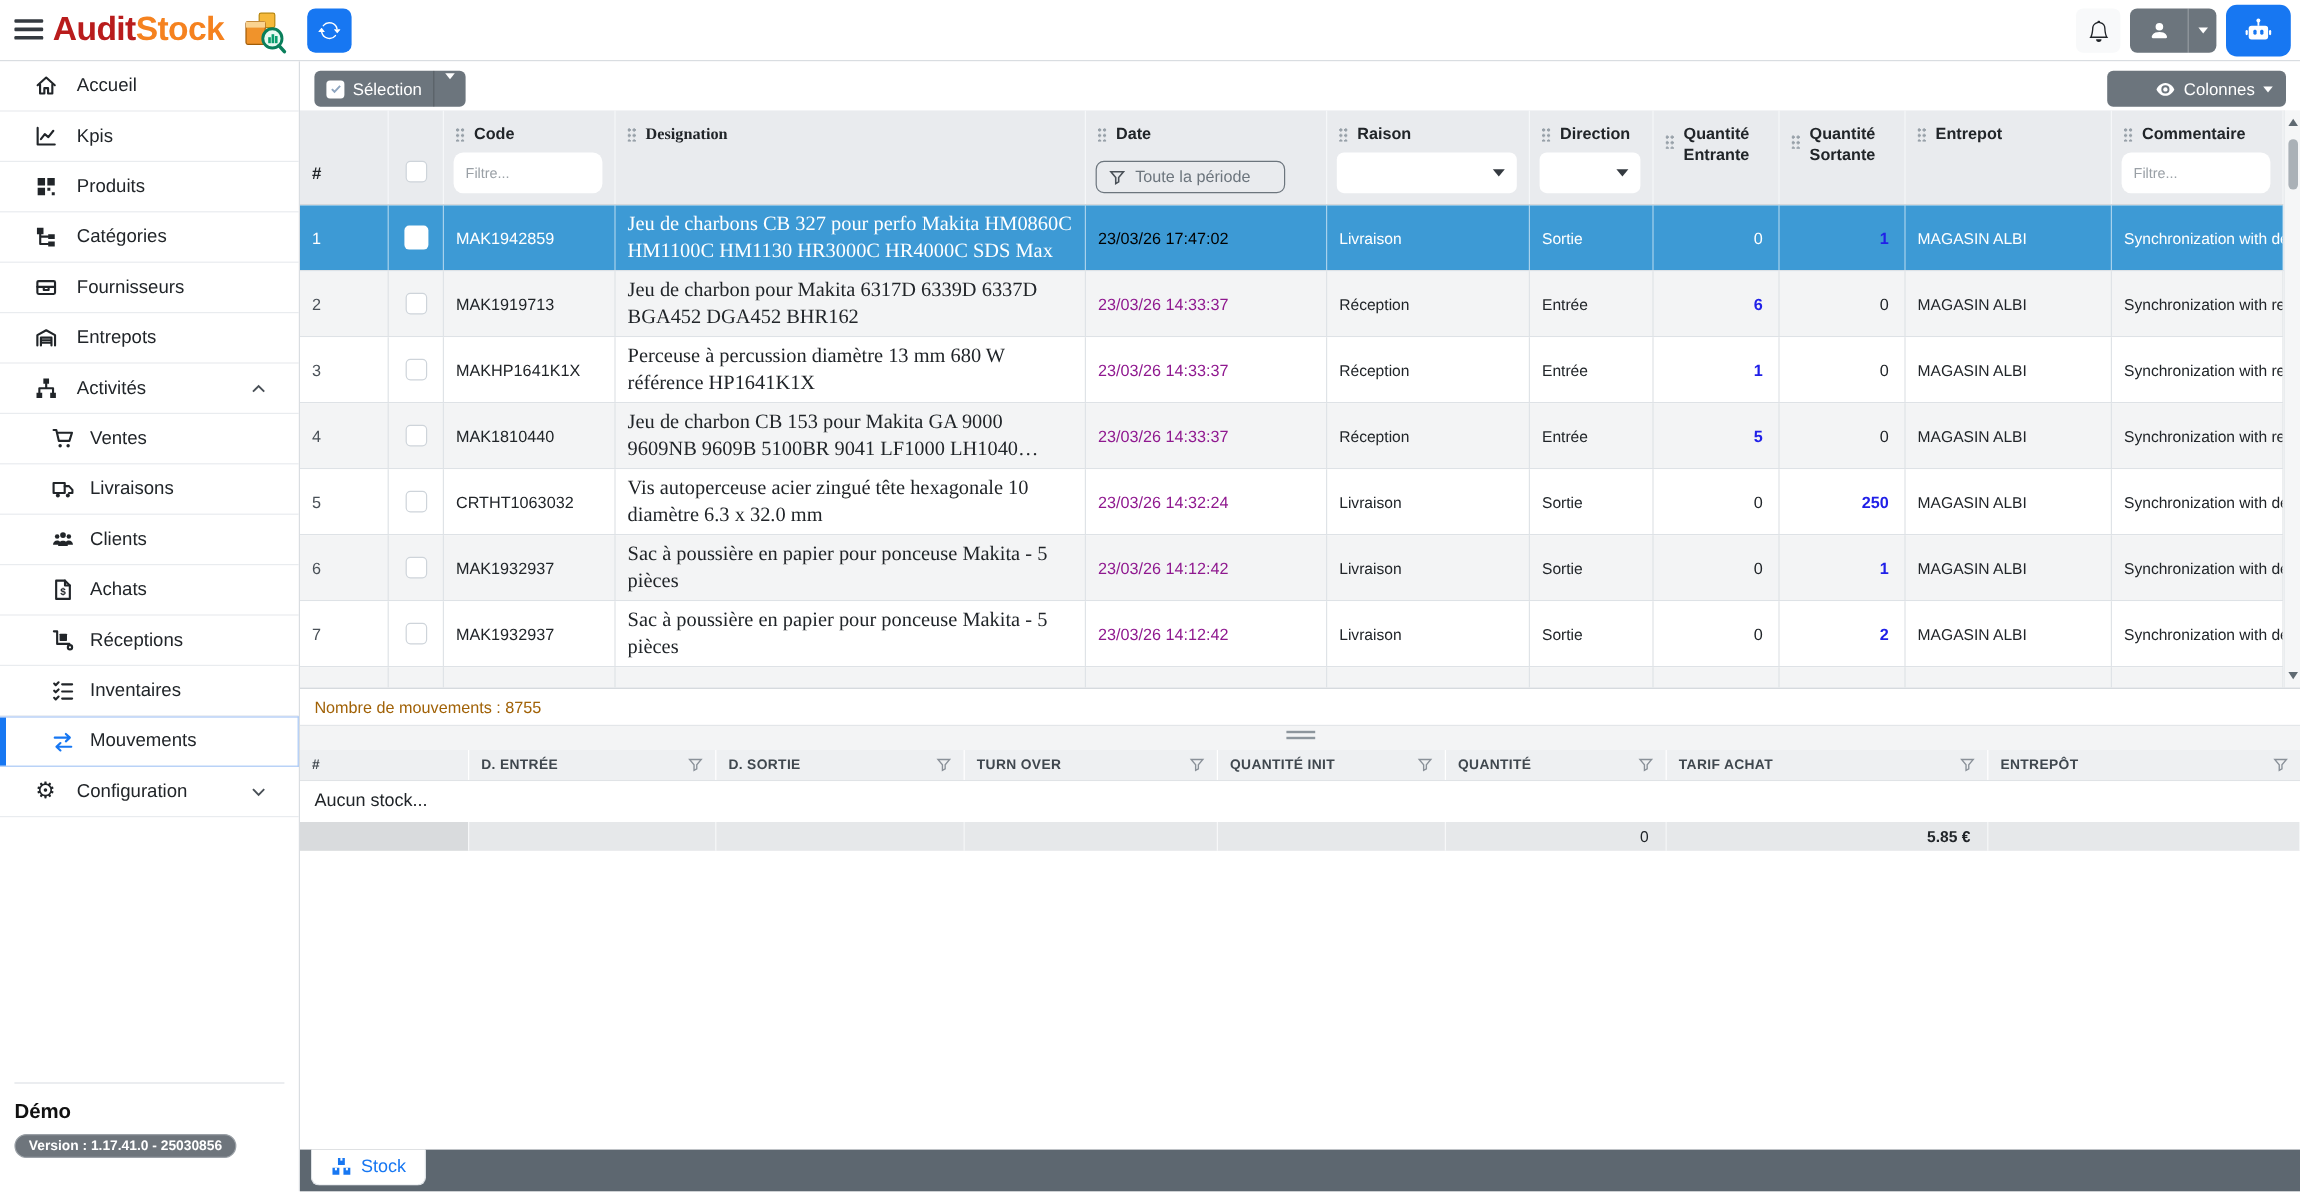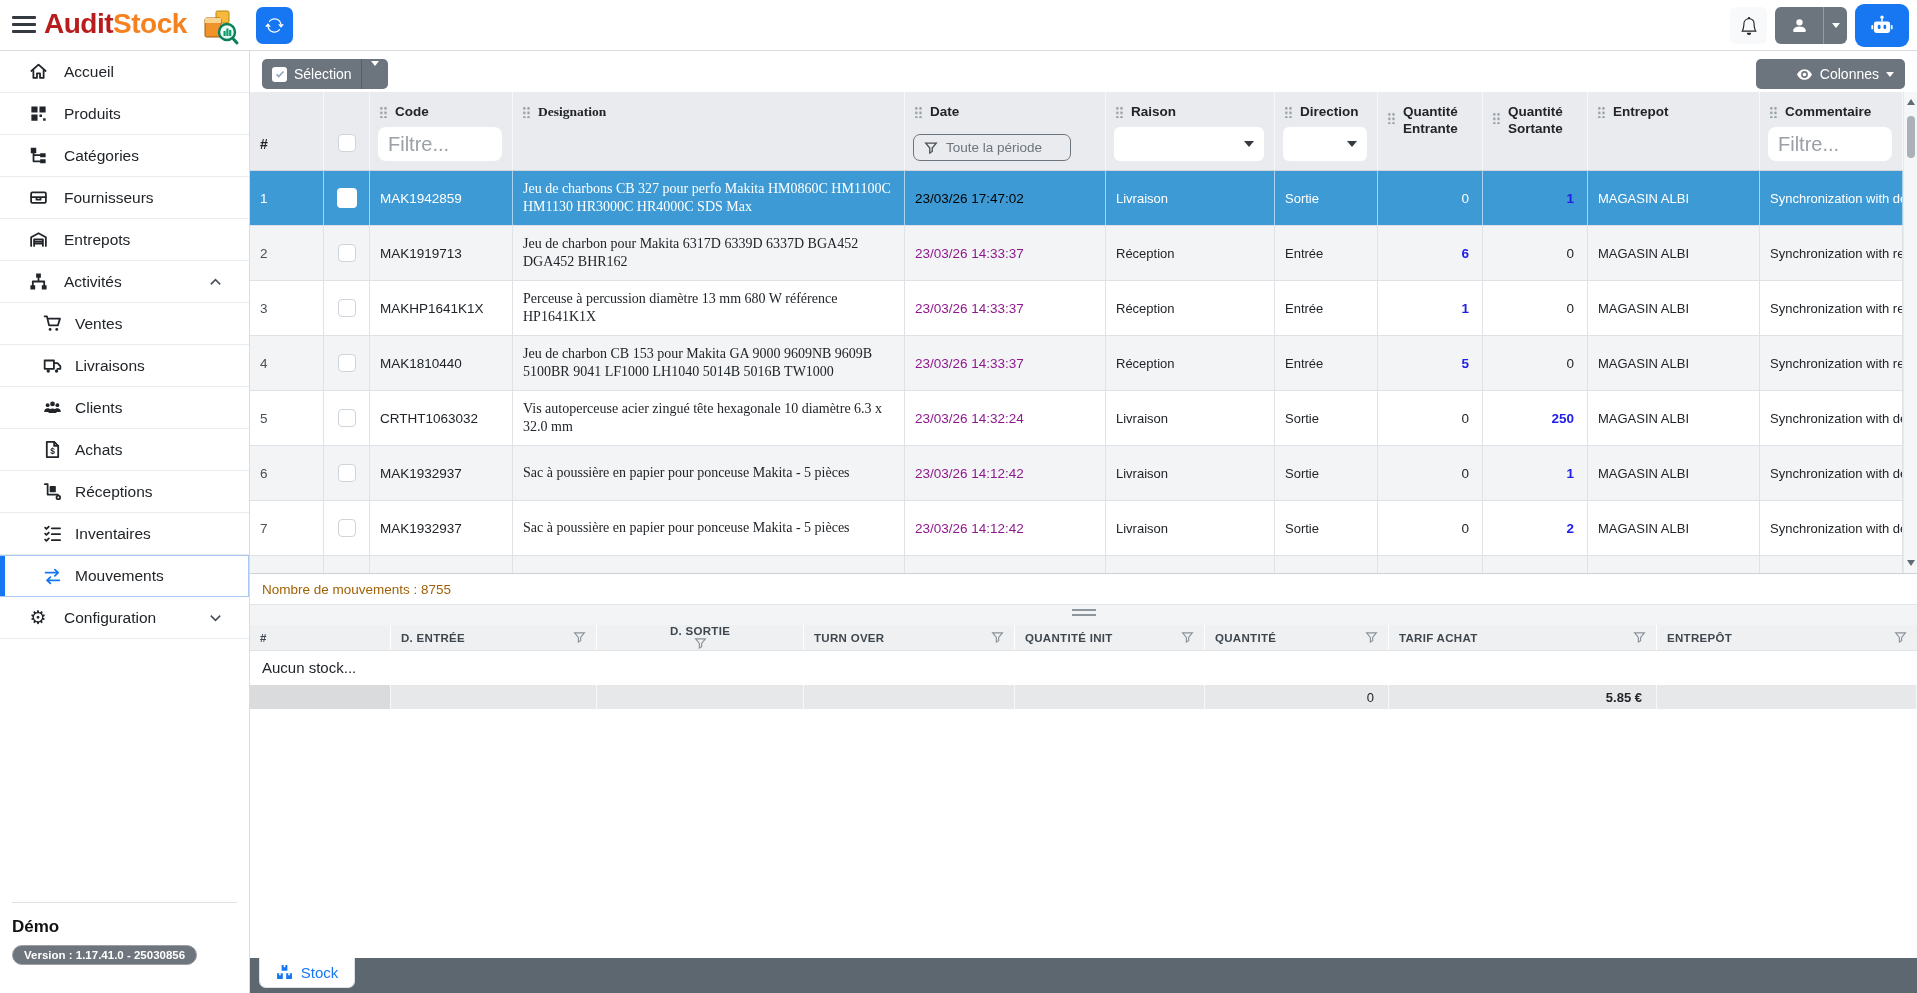--- a/index.html
+++ b/index.html
@@ -54,40 +54,40 @@
   .hcell { position:relative; height:100%; border-right:1px solid #f6f7f9; padding:12px 8px 0 10px; }
   .hlabel { display:flex; align-items:flex-start; gap:8px; font-size:13.5px; font-weight:700; color:#212529; line-height:1.25; }
   .dots { width:7px; height:12px; margin-top:2px; flex:0 0 auto;
           background-image:radial-gradient(circle,#97a0a8 1.15px,transparent 1.35px);
           background-size:4.2px 4.6px; background-position:-0.8px 0; }
   .c-num{width:74px;} .c-chk{width:46px;} .c-code{width:143px;} .c-des{width:392px;font-family:Liberation Serif, serif;} .c-date{width:201px;}
   .c-rai{width:169px;} .c-dir{width:103px;} .c-qin{width:105px;} .c-qout{width:105px;} .c-ent{width:172px;} .c-com{width:143px;}
   .hcell .hash { position:absolute; left:10px; top:44px; font-size:14px; font-weight:700; }
   .hcheckbox { position:absolute; left:50%; top:42px; transform:translateX(-50%); width:18px; height:18px; background:#fff; border:1.5px solid #ced4da; border-radius:4px; }
   .fwrap { position:absolute; left:8px; right:10px; bottom:9px; }
-  .finput { width:100%; height:34px; border:none; border-radius:8px; background:#fff; padding:0 10px; font-size:20px; color:#212529; outline:none; font-family:inherit; }
+  .finput { width:100%; height:34px; border:none; border-radius:8px; background:#fff; padding:0 10px; font-size:12px; color:#212529; outline:none; font-family:inherit; }
   .finput::placeholder { color:#9aa0a6; }
   .date-pill { height:27px; border:1px solid #6c757d; border-radius:7px; background:#e9ebee; display:flex; align-items:center; gap:8px; padding:0 10px; color:#6c757d; font-size:13.5px; cursor:pointer; width:158px; }
   .fselect { height:34px; background:#fff; border-radius:6px; position:relative; cursor:pointer; }
   .fselect .caret-d { position:absolute; right:10px; top:14px; width:0; height:0; border-left:5px solid transparent; border-right:5px solid transparent; border-top:6px solid #343a40; }
 
   
   .mv-body { position:absolute; left:0; top:120px; width:1653px; height:402px; overflow:hidden; background:#fff; }
   .mrow { display:flex; height:55px; border-bottom:1px solid #dee2e6; background:#fff; cursor:pointer; }
   .mrow.even { background:#f3f4f5; }
   .mrow.selected { background:#3d9ad5; color:#fff; }
   .mcell { height:100%; border-right:1px solid #dfe3e7; padding:0 10px; display:flex; align-items:center; font-size:13px; overflow:hidden; }
   .mrow.selected .mcell { border-right-color:rgba(255,255,255,.55); }
   .mcell.num { color:#495057; font-size:13.5px; }
   .mrow.selected .mcell.num { color:#fff; }
   .mcell.chk { justify-content:center; }
   .rowchk { width:18px; height:18px; border:1.5px solid #ced4da; border-radius:4px; background:#fff; }
   .mrow.selected .rowchk { width:20px; height:20px; border:none; }
   .mcell.code { font-size:13.5px; }
-  .mcell.des { line-height:1.32; font-size:14px; }
+  .mcell.des { line-height:1.32; font-size:17px; }
   .mcell.des .clamp { display:-webkit-box; -webkit-line-clamp:2; -webkit-box-orient:vertical; overflow:hidden; }
   .mcell.date { color:#8f188f; font-size:13.5px; }
   .mrow.selected .mcell.date { color:#000000; }
   .mcell.qty { justify-content:flex-end; font-size:13.5px; padding-right:13px; }
   .qblue { color:#2020e8; font-weight:700; }
   .mcell.com { white-space:nowrap; }
 
   
   .vscroll { position:absolute; right:0; top:41px; width:14px; height:481px; background:#f5f6f7; border-left:1px solid #e6e9eb; }
   .vscroll .up { position:absolute; top:7px; left:3px; width:0; height:0; border-left:4px solid transparent; border-right:4px solid transparent; border-bottom:6px solid #5f6a72; }
@@ -100,21 +100,21 @@
   
   .splitter { position:absolute; left:0; top:554px; width:100%; height:20px; background:#f3f4f5; cursor:row-resize; }
   .splitter .grip { position:absolute; left:50%; top:4px; transform:translateX(-50%); width:24px; }
   .splitter .grip i { display:block; height:2px; background:#8d969d; margin-bottom:2.5px; }
 
   
   .stock-header { position:absolute; left:0; top:574px; width:100%; height:26px; background:#eef0f2; display:flex; border-bottom:1px solid #e0e3e6; }
   .scell { height:100%; border-right:1px solid #fff; display:flex; align-items:center; padding:0 10px; font-size:11.5px; font-weight:700; color:#3f474e; letter-spacing:.3px; }
   .scell .sl { flex:1; }
   .scell.first { justify-content:center; }
-  .s0{width:141px;} .s1{width:206px;} .s2{width:207px;flex-direction:column;} .s3{width:211px;} .s4{width:190px;} .s5{width:184px;} .s6{width:268px;} .s7{width:260px; border-right:none;justify-content:space-between;}
+  .s0{width:141px;} .s1{width:206px;} .s2{width:207px;} .s3{width:211px;} .s4{width:190px;} .s5{width:184px;} .s6{width:268px;} .s7{width:260px; border-right:none;justify-content:space-between;}
   .stock-empty { position:absolute; left:0; top:600px; width:100%; height:32px; background:#fff; display:flex; align-items:center; padding-left:12px; font-size:15px; color:#212529; }
   .stock-summary { position:absolute; left:0; top:634px; width:100%; height:24px; display:flex; }
   .sumcell { height:100%; background:#e6e8ea; border-right:1px solid #f7f8f9; display:flex; align-items:center; justify-content:flex-end; padding:0 14px; font-size:13px; color:#212529; }
   .sumcell.dark { background:#d9dbdd; }
   .sumcell.bold { font-weight:700; }
 
   
   .bottombar { position:absolute; left:0; bottom:0; width:100%; height:35px; background:#5d6770; }
   .tab-stock { position:absolute; left:9px; top:0; width:96px; height:30px; background:#fff; border:1px solid #dee2e6; border-top:none; border-radius:0 0 7px 7px; display:flex; align-items:center; justify-content:center; gap:8px; color:#1777f2; font-size:15px; cursor:pointer; }
 
@@ -195,20 +195,29 @@
             <svg class="ic" width="19" height="19" viewBox="0 0 16 16" fill="none" stroke="currentColor" stroke-width="1.5" stroke-linecap="round" stroke-linejoin="round">
               <path d="M2 7.6 8 2.2l6 5.4"></path>
               <path d="M3.7 7.2v6.2h3V9.6h2.6v3.8h3V7.2"></path>
             </svg>
           </span>
           <span class="slabel">Accueil</span>
         </div>
         <div class="side-item">
           <span class="sicon">
             <svg class="ic" width="19" height="19" viewBox="0 0 16 16" fill="none" stroke="currentColor" stroke-width="1.5" stroke-linecap="round" stroke-linejoin="round">
+              <path d="M2 2.2v11.6h12"></path>
+              <path d="M4.3 10 7 6.6l2.5 2 3.5-4.4"></path>
+            </svg>
+          </span>
+          <span class="slabel">Kpis</span>
+        </div>
+        <div class="side-item">
+          <span class="sicon">
+            <svg class="ic" width="19" height="19" viewBox="0 0 16 16" fill="none" stroke="currentColor" stroke-width="1.5" stroke-linecap="round" stroke-linejoin="round">
               <path fill="currentColor" stroke="none" d="M2 2h5.2v5.2H2zM8.8 2H14v5.2H8.8zM2 8.8h5.2V14H2zM8.8 8.8h2.1v2.1H8.8zM11.9 11.9H14V14h-2.1z"></path>
             </svg>
           </span>
           <span class="slabel">Produits</span>
         </div>
         <div class="side-item">
           <span class="sicon">
             <svg class="ic" width="19" height="19" viewBox="0 0 16 16" fill="none" stroke="currentColor" stroke-width="1.5" stroke-linecap="round" stroke-linejoin="round">
               <path fill="currentColor" stroke="none" d="M1.5 1.5h4.6v4.6H1.5zM9.4 6h4.6v3.4H9.4zM9.4 11.2h4.6v3.4H9.4z"></path>
               <path d="M3.8 6.1v6.8h5.6M3.8 7.7h5.6"></path>

